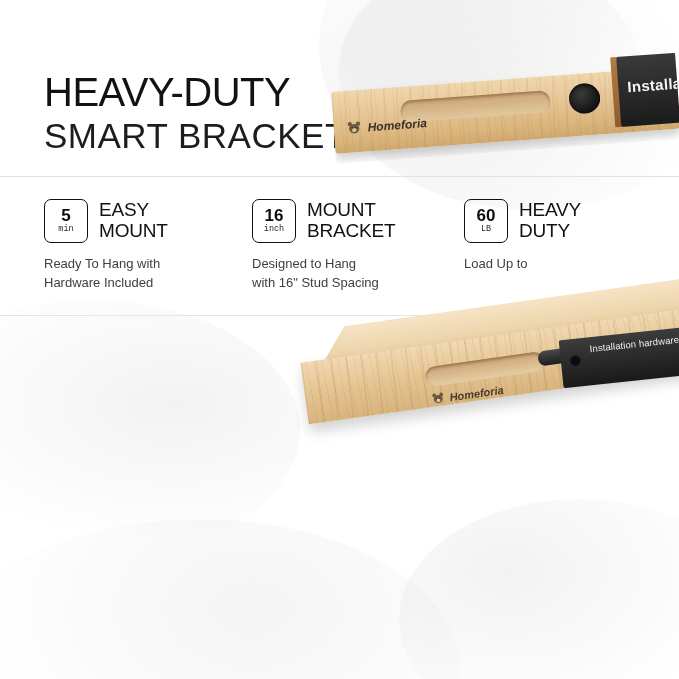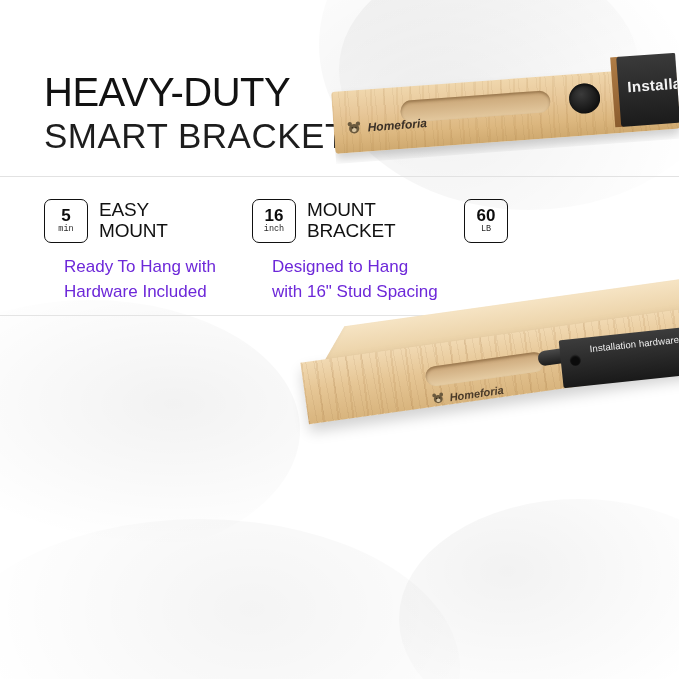--- a/index.html
+++ b/index.html
@@ -91,21 +91,21 @@
   .feat.f3{width:180px;}
   .feat-head{display:flex;align-items:flex-start;gap:11px;}
   .badge{
     width:42px;height:42px;border:1.6px solid #111;border-radius:7px;
     display:flex;flex-direction:column;align-items:center;justify-content:center;
     flex:0 0 auto;
   }
   .badge .bnum{font-size:17px;font-weight:bold;color:#0d0d0d;line-height:1;}
   .badge .bunit{font-size:8.5px;color:#2a2a2a;line-height:1.1;margin-top:1px;font-family:Liberation Mono, monospace;}
   .feat-title{font-size:19px;font-weight:normal;color:#111;line-height:1.12;letter-spacing:-0.2px;}
-  .feat-desc{margin-top:12px;font-size:17px;color:#6d28d9;line-height:1.45;margin-left:20px;}
+  .feat-desc{margin-top:12px;font-size:13px;color:#404040;line-height:1.45;}
 
   
   .hr-mid{position:absolute;left:0;top:315px;width:679px;height:1px;background:#e4e4e4;}
 
   
   .shelf{position:absolute;left:318px;top:330px;width:400px;height:120px;
          transform:rotate(-8deg);transform-origin:left top;}
   .shelf-top{
     position:absolute;left:0;top:0;width:372px;height:34px;
     background:linear-gradient(180deg,#f6e4c4,#ead0a4);
@@ -229,22 +229,27 @@
         <div>with 16" Stud Spacing</div>
       </div>
     </div>
 
     <div class="feat f3">
       <div class="feat-head">
         <div class="badge">
           <div class="bnum">60</div>
           <div class="bunit">LB</div>
         </div>
+        <div>
+          <div class="feat-title">HEAVY</div>
+          <div class="feat-title">DUTY</div>
+        </div>
       </div>
       <div class="feat-desc">
+        <div>Load Up to</div>
       </div>
     </div>
 
   </div>
 
   <div class="hr-mid"></div>
 
   <div class="shelf">
     <div class="shelf-top"></div>
     <div class="shelf-face">

